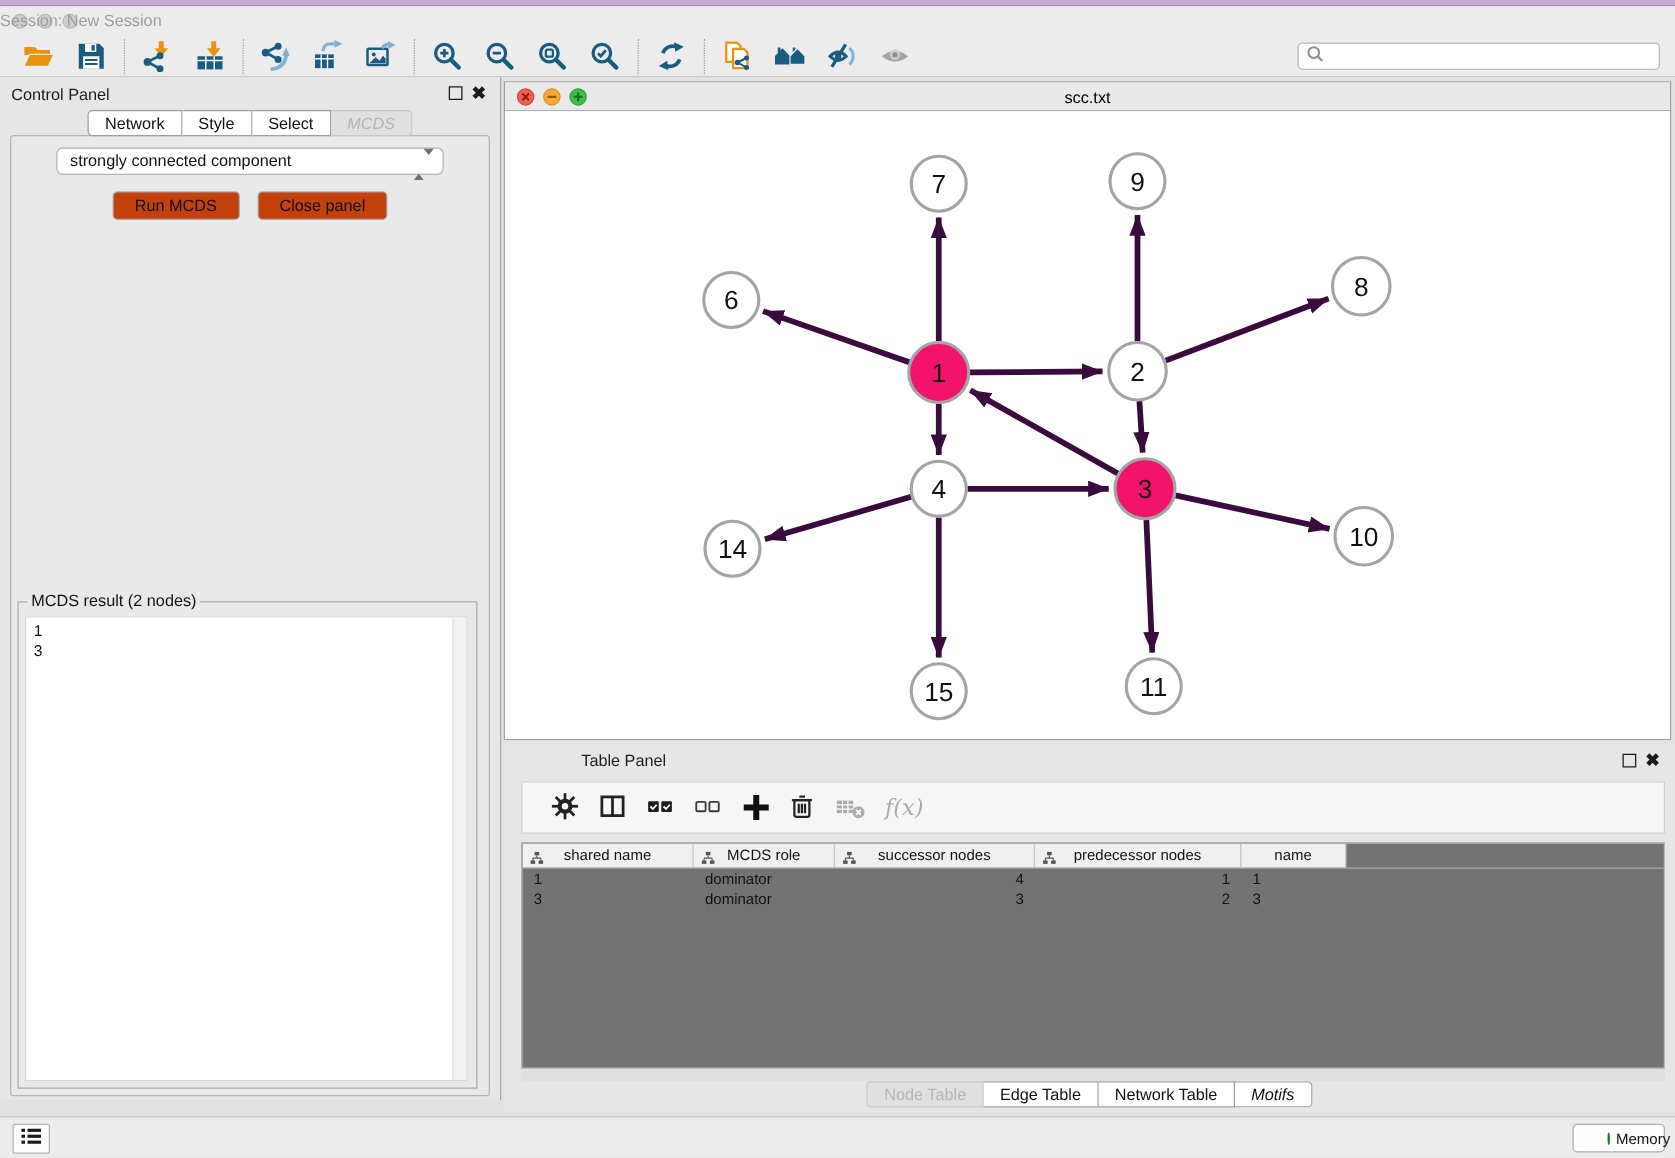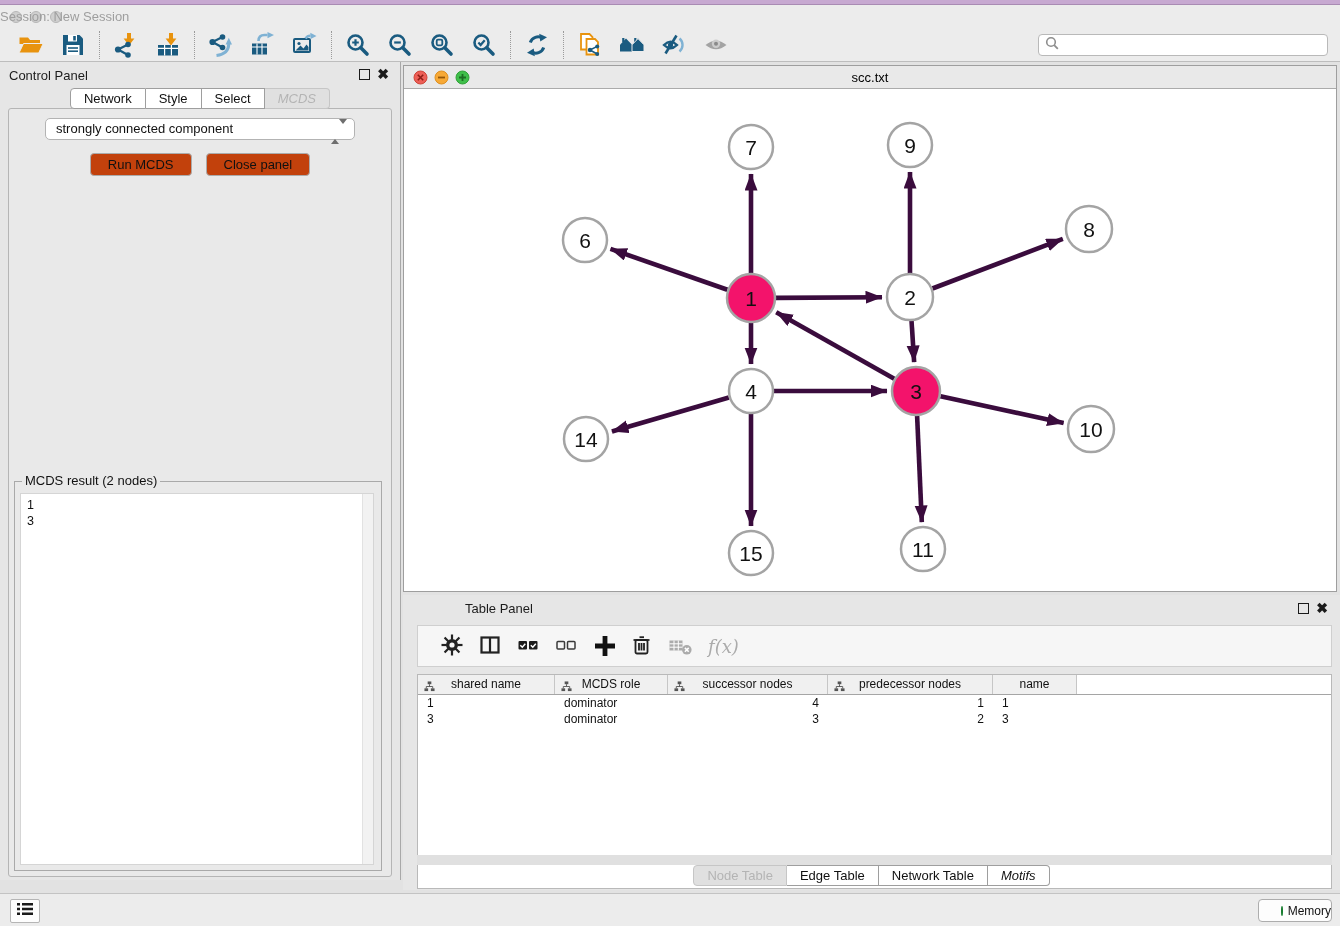--- a/index.html
+++ b/index.html
@@ -52,33 +52,33 @@
   .net-title { position:absolute; left:0; right:0; top:4px; text-align:center; font-size:13px; color:#000000; }
   .net-canvas { position:relative; width:932px; height:502px; background:#fff; }
 
   
   .table-panel { position:absolute; left:403px; top:533px; right:0; height:295px; background:#E6E6E6; }
   .tp-header { position:relative; height:26px; }
   .tp-title { position:absolute; left:14px; top:6px; font-size:13px; color:#1C1C1C;margin-left:48px; }
   .tp-toolbar { position:absolute; left:14px; right:8px; top:30px; height:42px; background:#F6F6F6; border:1px solid #CFCFCF; display:flex; align-items:center; padding-left:16px; }
   .tpi { width:26px; height:26px; margin:0 6px; display:flex; align-items:center; justify-content:center; }
   .fx-label { font-size:18px; font-style:italic; font-family:"DejaVu Serif", serif; color:#ABABAB; margin-left:8px; }
-  .tp-table { position:absolute; left:14px; right:8px; top:79px; height:215px; background:#ffffff; border:1px solid #B9B9B9; overflow:hidden; }
+  .tp-table { position:absolute; left:14px; right:8px; top:79px; height:181px; background:#737373; border:1px solid #B9B9B9; overflow:hidden; }
   .th-row { display:flex; height:20px; border-bottom:1px solid #A5A5A5; }
   .th-cell { position:relative; background:#F0F0F0; border-right:1px solid #C6C6C6; font-size:12px; color:#111; text-align:center; line-height:19px; }
   .th-icon { position:absolute; left:6px; top:4px; }
   .td-row { display:flex; height:16px; }
   .td-cell { font-size:12px; color:#111; line-height:16px; padding:0 9px; white-space:nowrap; overflow:hidden; }
   .tp-tabs { position:absolute; left:0; right:0; top:270px; display:flex; justify-content:center; }
   .tp-strip { position:absolute; left:14px; right:8px; top:260px; height:10px; background:#E0E0E0; }
 
   
   .status-bar { position:absolute; left:0; right:0; bottom:0; height:33px; background:#ECECEC; border-top:1px solid #C3C3C3; }
   .list-btn { position:absolute; left:10px; top:5px; width:30px; height:24px; background:#FDFDFD; border:1px solid #B5B5B5; border-radius:2px; display:flex; align-items:center; justify-content:center; }
-  .memory-btn { position:absolute; right:8px; top:5px; width:74px; height:23px; background:#FDFDFD; border:1px solid #ADADAD; border-radius:4px; display:flex; align-items:center; justify-content:flex-end; gap:5px; font-size:12px; color:#111;padding-left:32px; }
+  .memory-btn { position:absolute; right:8px; top:5px; width:74px; height:23px; background:#FDFDFD; border:1px solid #ADADAD; border-radius:4px; display:flex; align-items:center; justify-content:center; gap:5px; font-size:12px; color:#111;padding-left:32px; }
   .mem-dot { width:10px; height:10px; border-radius:50%; background:#1E9E3C; border:1px solid #187C30; }
 </style>
 </head>
 <body>
 
 <div class="app">
 
   <div class="top-strip"></div>
 
   <div class="titlebar">

